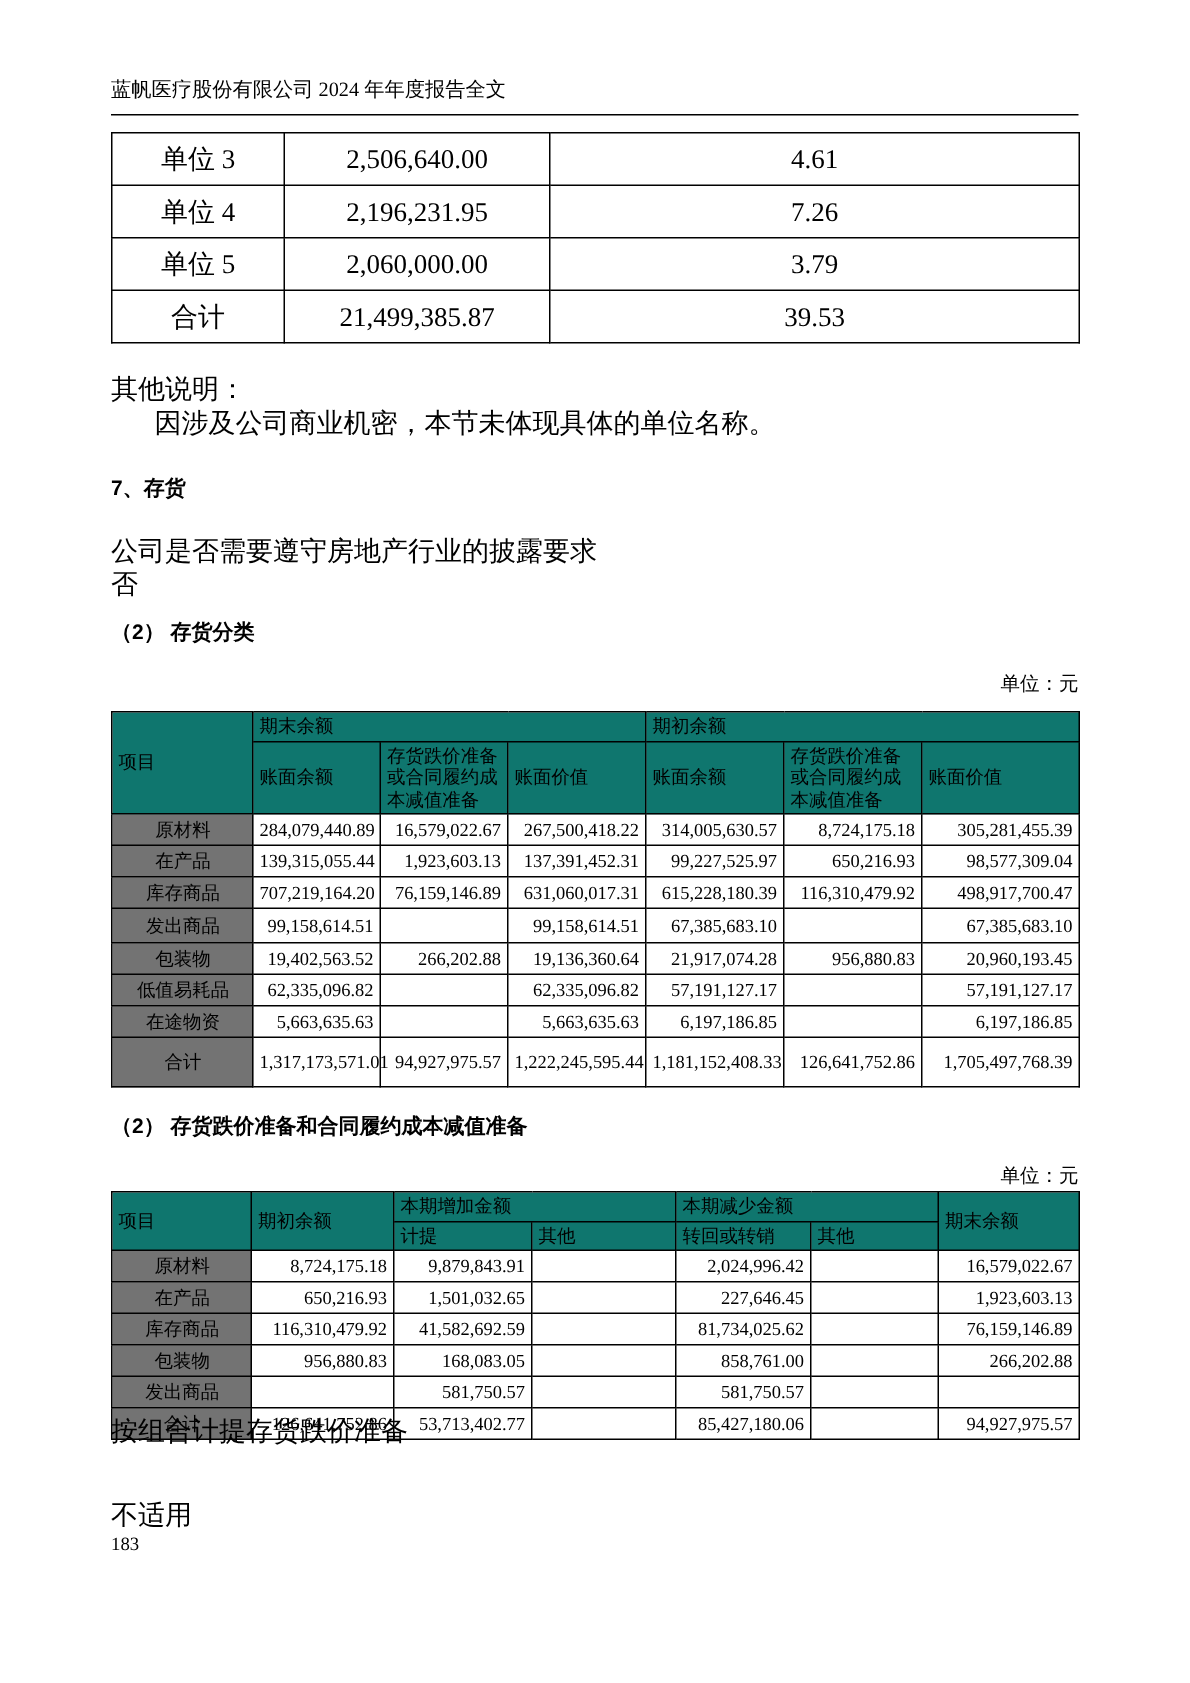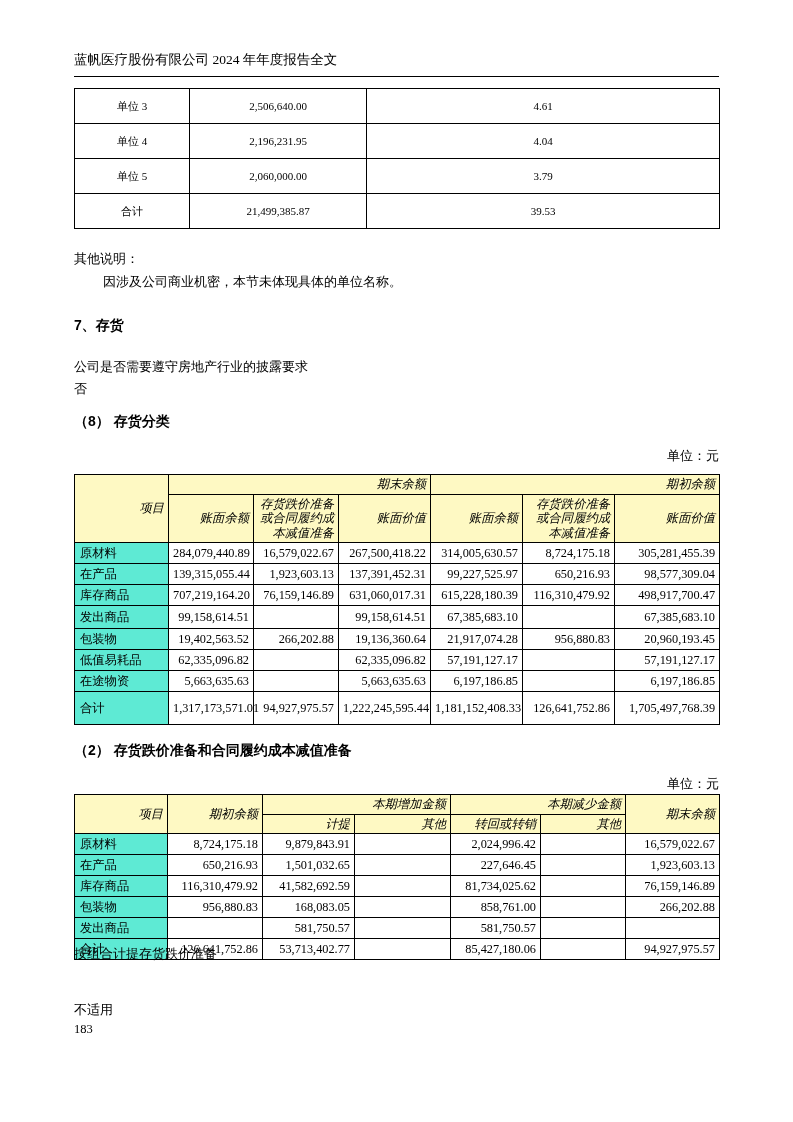--- a/index.html
+++ b/index.html
@@ -30,38 +30,38 @@
     font-size:12.3px;
     line-height:15px;
     padding:2px 4px;
     vertical-align:middle;
     box-sizing:border-box;
   }
 
   
   .t-unit{position:absolute;left:74px;top:88px;width:645px;}
   .t-unit td{
-    height:35px;text-align:center;font-size:11px;
+    height:35px;text-align:center;font-size:18px;
     padding:0 6px;background:#fff;
   }
 
   
-  .p{position:absolute;font-size:13px;line-height:20px;white-space:nowrap;}
+  .p{position:absolute;font-size:18px;line-height:20px;white-space:nowrap;}
   .p-sans{font-family:"Liberation Sans","DejaVu Sans",sans-serif;}
   .b{font-weight:bold;}
 
   
   .t-inv{position:absolute;left:74px;width:645px;}
   .t-inv th{
-    background:#fef9c3;text-align:right;
-    font-size:12.3px;line-height:14.5px;font-style:italic;
+    background:#0f766e;text-align:left;
+    font-size:12.3px;line-height:14.5px;
   }
   .t-inv td{text-align:right;background:#fff;}
   .t-inv td.rh{
-    background:#5eead4;text-align:left;padding-left:5px;
+    background:#737373;text-align:center;padding-left:5px;
   }
   .t-inv td.blank{background:#fff;}
   .t1{top:474px;}
   .t1 tr.r td{height:21px;}
   .t1 tr.r4 td{height:23px;}
   .t1 tr.tot td{height:33px;}
   .t2{top:794px;}
   .t2 tr.r td{height:21px;}
 
   
@@ -90,21 +90,21 @@
       </colgroup>
     <tbody>
         <tr>
           <td>单位 3</td>
           <td>2,506,640.00</td>
           <td>4.61</td>
         </tr>
         <tr>
           <td>单位 4</td>
           <td>2,196,231.95</td>
-          <td>4.04</td>
+          <td>7.26</td>
         </tr>
         <tr>
           <td>单位 5</td>
           <td>2,060,000.00</td>
           <td>3.79</td>
         </tr>
         <tr>
           <td>合计</td>
           <td>21,499,385.87</td>
           <td>39.53</td>
@@ -112,21 +112,21 @@
       </tbody>
   </table>
 
   <div class="p" style="left:74px;top:249px;">其他说明：</div>
   <div class="p" style="left:103px;top:272px;">因涉及公司商业机密，本节未体现具体的单位名称。</div>
 
   <div class="p b p-sans" style="left:74px;top:315px;font-size:14px;">7、存货</div>
   <div class="p" style="left:74px;top:357px;">公司是否需要遵守房地产行业的披露要求</div>
   <div class="p" style="left:74px;top:379px;">否</div>
 
-  <div class="p b p-sans" style="left:74px;top:411px;font-size:14px;">（8）  存货分类</div>
+  <div class="p b p-sans" style="left:74px;top:411px;font-size:14px;">（2）  存货分类</div>
   <div class="unit-lbl" style="top:447px;">单位：元</div>
 
   <table class="t-inv t1" id="inv-table">
     <colgroup>
       <col style="width:94px">
         <col style="width:85px">
         <col style="width:85px">
         <col style="width:92px">
       <col style="width:92px">
         <col style="width:92px">

